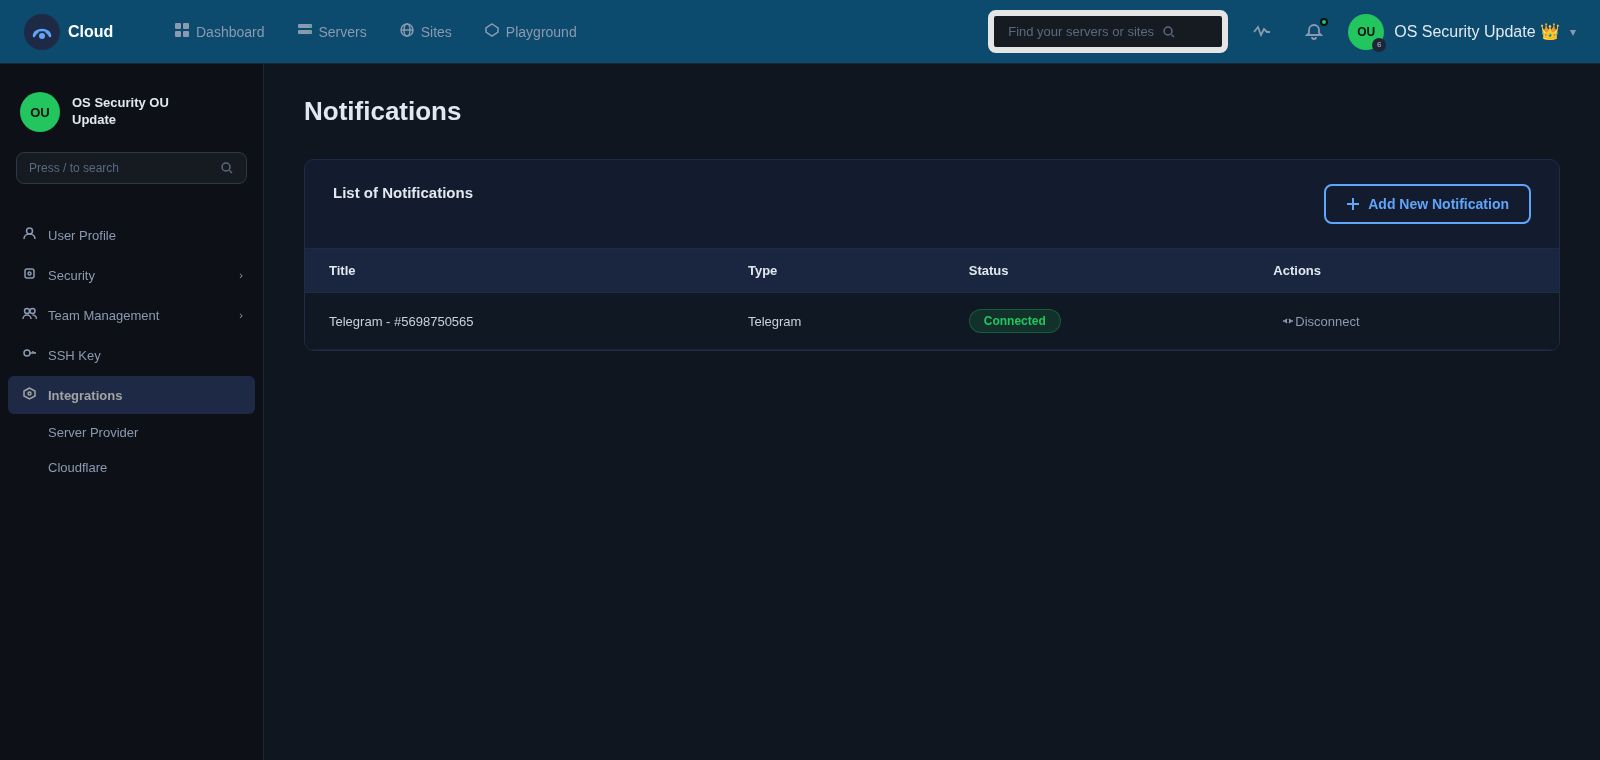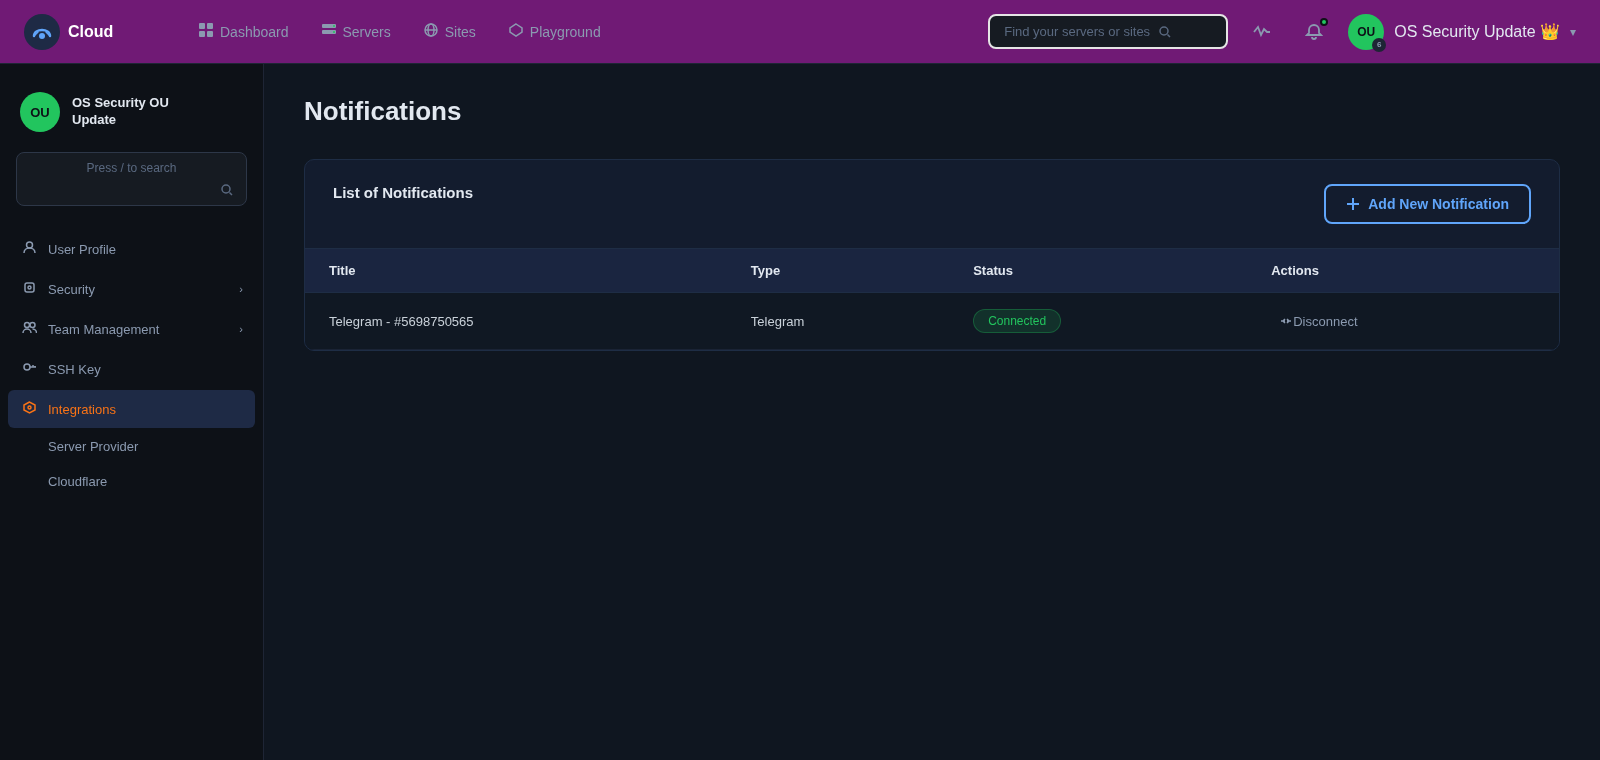--- a/index.html
+++ b/index.html
@@ -10,25 +10,25 @@
       width: 1600px;
       height: 760px;
       overflow: hidden;
       font-size: 14px;
     }
 
     
     .topnav {
       display: flex;
       align-items: center;
-      background: #701a75;
+      background: #0c4a6e;
       border-bottom: 1px solid #1e2535;
       height: 64px;
       padding: 0 24px;
-      gap: 40px;
+      gap: 16px;
     }
     .logo-area {
       display: flex;
       align-items: center;
       gap: 8px;
       color: #fff;
       font-weight: 700;
       font-size: 16px;
       min-width: 120px;
     }
@@ -58,21 +58,21 @@
       display: flex;
       align-items: center;
       gap: 16px;
       margin-left: auto;
     }
     .search-bar {
       display: flex;
       align-items: center;
       gap: 8px;
       background: #161b22;
-      border: 2px solid #e5e5e5;
+      border: 6px solid #e5e5e5;
       border-radius: 8px;
       padding: 8px 14px;
       min-width: 240px;
       cursor: text;
     }
     .search-bar span { color: #5a6980; font-size: 13px; }
     .nav-icon-btn {
       width: 36px;
       height: 36px;
       display: flex;
@@ -165,44 +165,43 @@
     .workspace-name {
       color: #e2e8f0;
       font-size: 13px;
       font-weight: 600;
       line-height: 1.3;
     }
     .sidebar-search {
       display: flex;
       align-items: center;
       gap: 8px;
-      margin: 0 16px 24px;
+      margin: 0 16px 32px;
       background: #161b22;
       border: 1px solid #2d3748;
       border-radius: 8px;
       padding: 8px 12px;
       cursor: text;
-      flex-direction: column;
     }
     .sidebar-search span { color: #5a6980; font-size: 12px; }
 
     .sidebar-menu { padding: 0 8px; }
     .sidebar-item {
       display: flex;
       align-items: center;
       gap: 10px;
       padding: 10px 12px;
       border-radius: 6px;
       cursor: pointer;
       color: #8b9ab0;
       font-size: 13px;
       margin-bottom: 2px;
       transition: background 0.15s, color 0.15s;
     }
-    .sidebar-item.active { background: #1e2a45; color: #f97316; font-weight: 400; }
+    .sidebar-item.active { background: #1e2a45; color: #a3a3a3; font-weight: 700; }
     .sidebar-item .item-icon { font-size: 15px; width: 18px; text-align: center; }
     .sidebar-item .item-caret { margin-left: auto; font-size: 11px; }
     .sidebar-subitem {
       display: flex;
       align-items: center;
       padding: 9px 12px 9px 40px;
       border-radius: 6px;
       cursor: pointer;
       color: #8b9ab0;
       font-size: 13px;
@@ -286,21 +285,21 @@
       border-bottom: 1px solid #1a2335;
     }
     .notif-table tbody tr { background: #101823; }
 
     .status-badge {
       display: inline-flex;
       align-items: center;
       padding: 4px 14px;
       border-radius: 20px;
       font-size: 12px;
-      font-weight: 400;
+      font-weight: 700;
     }
     .status-connected {
       background: rgba(34,197,94,0.15);
       color: #22c55e;
       border: 1px solid rgba(34,197,94,0.3);
     }
 
     .disconnect-btn {
       display: inline-flex;
       align-items: center;

